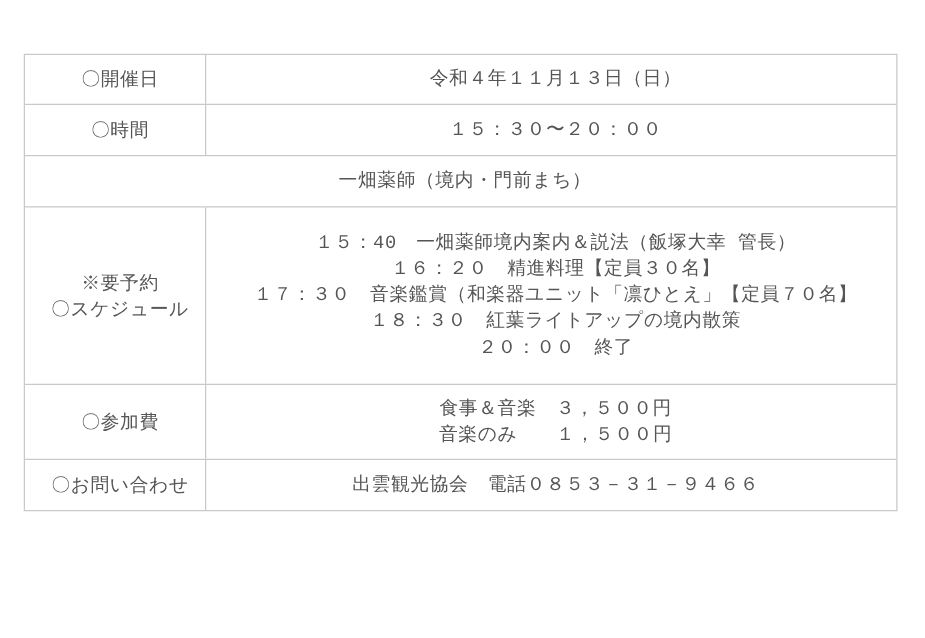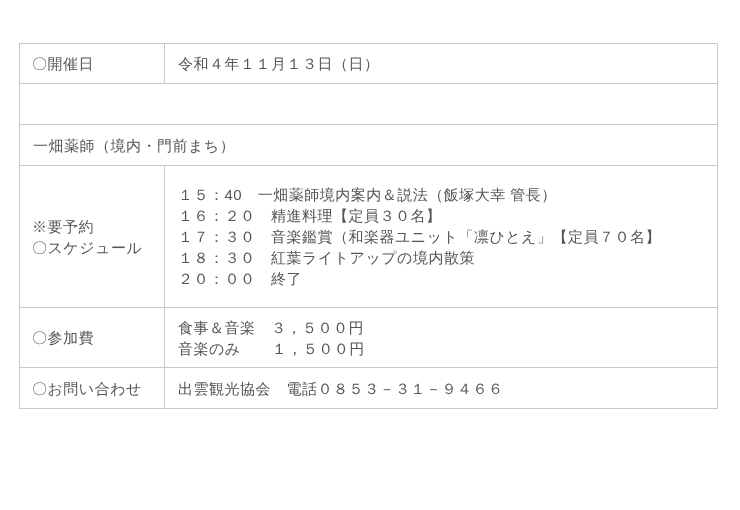--- a/index.html
+++ b/index.html
@@ -35,43 +35,50 @@
     flex-direction: column;
     justify-content: center;
   }
   .cell-value {
     flex: 1 1 auto;
     padding-left: 13px;
     padding-right: 6px;
     display: flex;
     flex-direction: column;
     justify-content: center;
+    font-family: Liberation Mono, monospace;
   }
   .r-s  { height: 41px; }   
   .r-s:first-child { height: 40px; }
   .r-schedule { height: 142px; }
   .r-m  { height: 60px; }   
   .r-last { height: 40px; }
-  .line { white-space: pre; }
+  .line { white-space: pre; text-align: center; }
 </style>
 </head>
 <body>
 
 <div class="info-table">
 
   <div class="row r-s">
     <div class="cell-label">
       <div class="line">〇開催日</div>
     </div>
     <div class="cell-value">
       <div class="line">令和４年１１月１３日（日）</div>
     </div>
   </div>
 
   <div class="row r-s">
+    <div class="cell-label">
+      <div class="line">〇時間</div>
+    </div>
+    <div class="cell-value">
+      <div class="line">１５：３０〜２０：００</div>
+    </div>
   </div>
 
   <div class="row r-s">
     <div class="cell-value">
       <div class="line">一畑薬師（境内・門前まち）</div>
     </div>
   </div>
 
   <div class="row r-schedule">
     <div class="cell-label">

